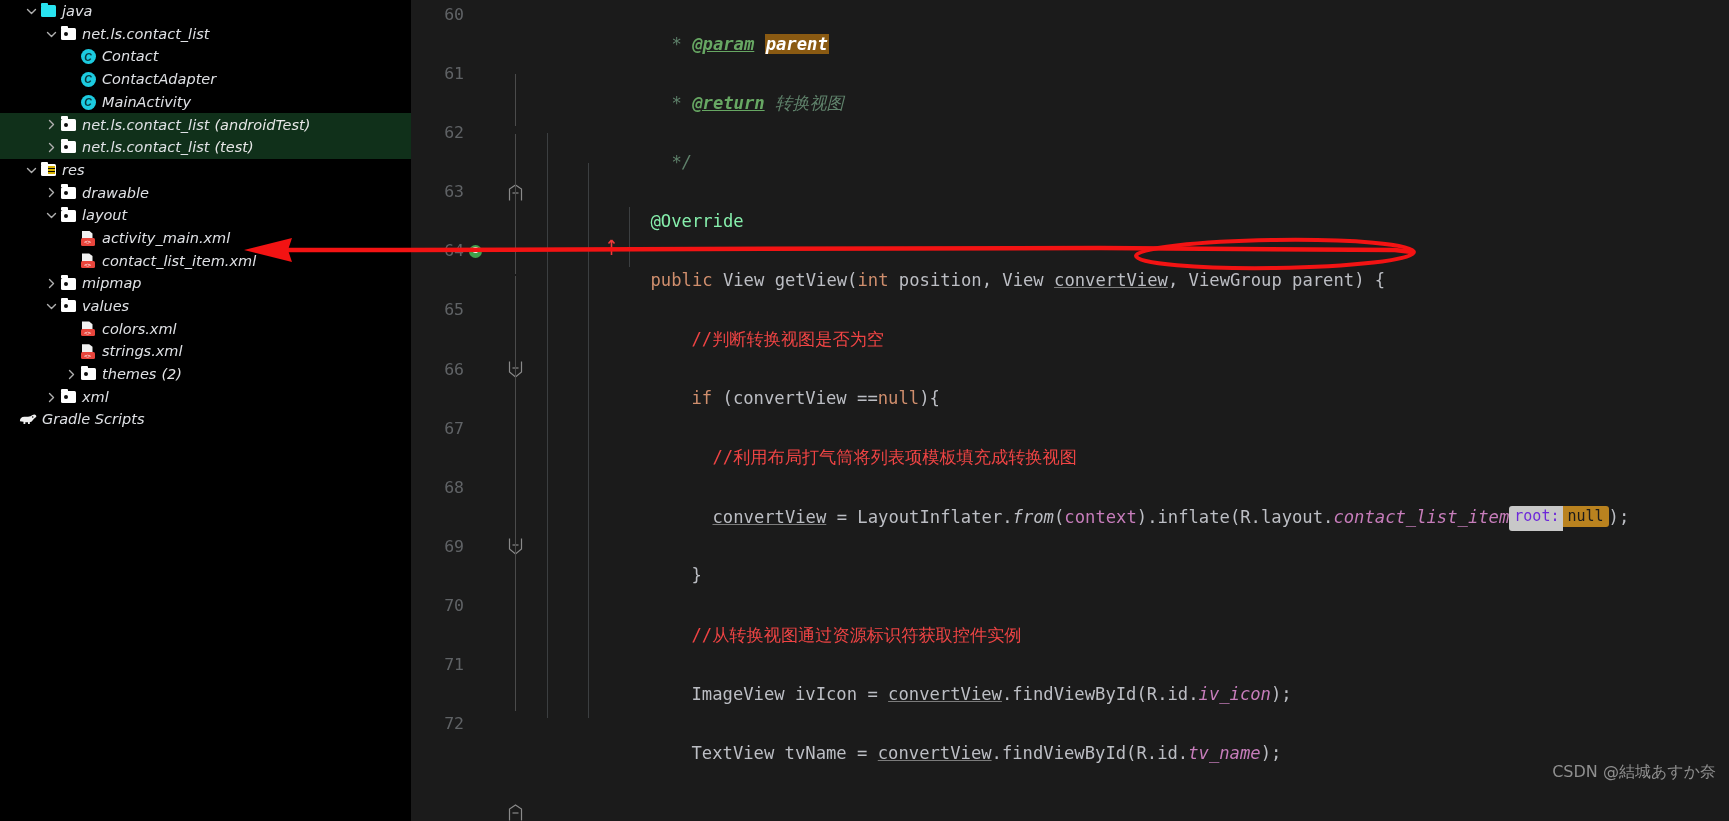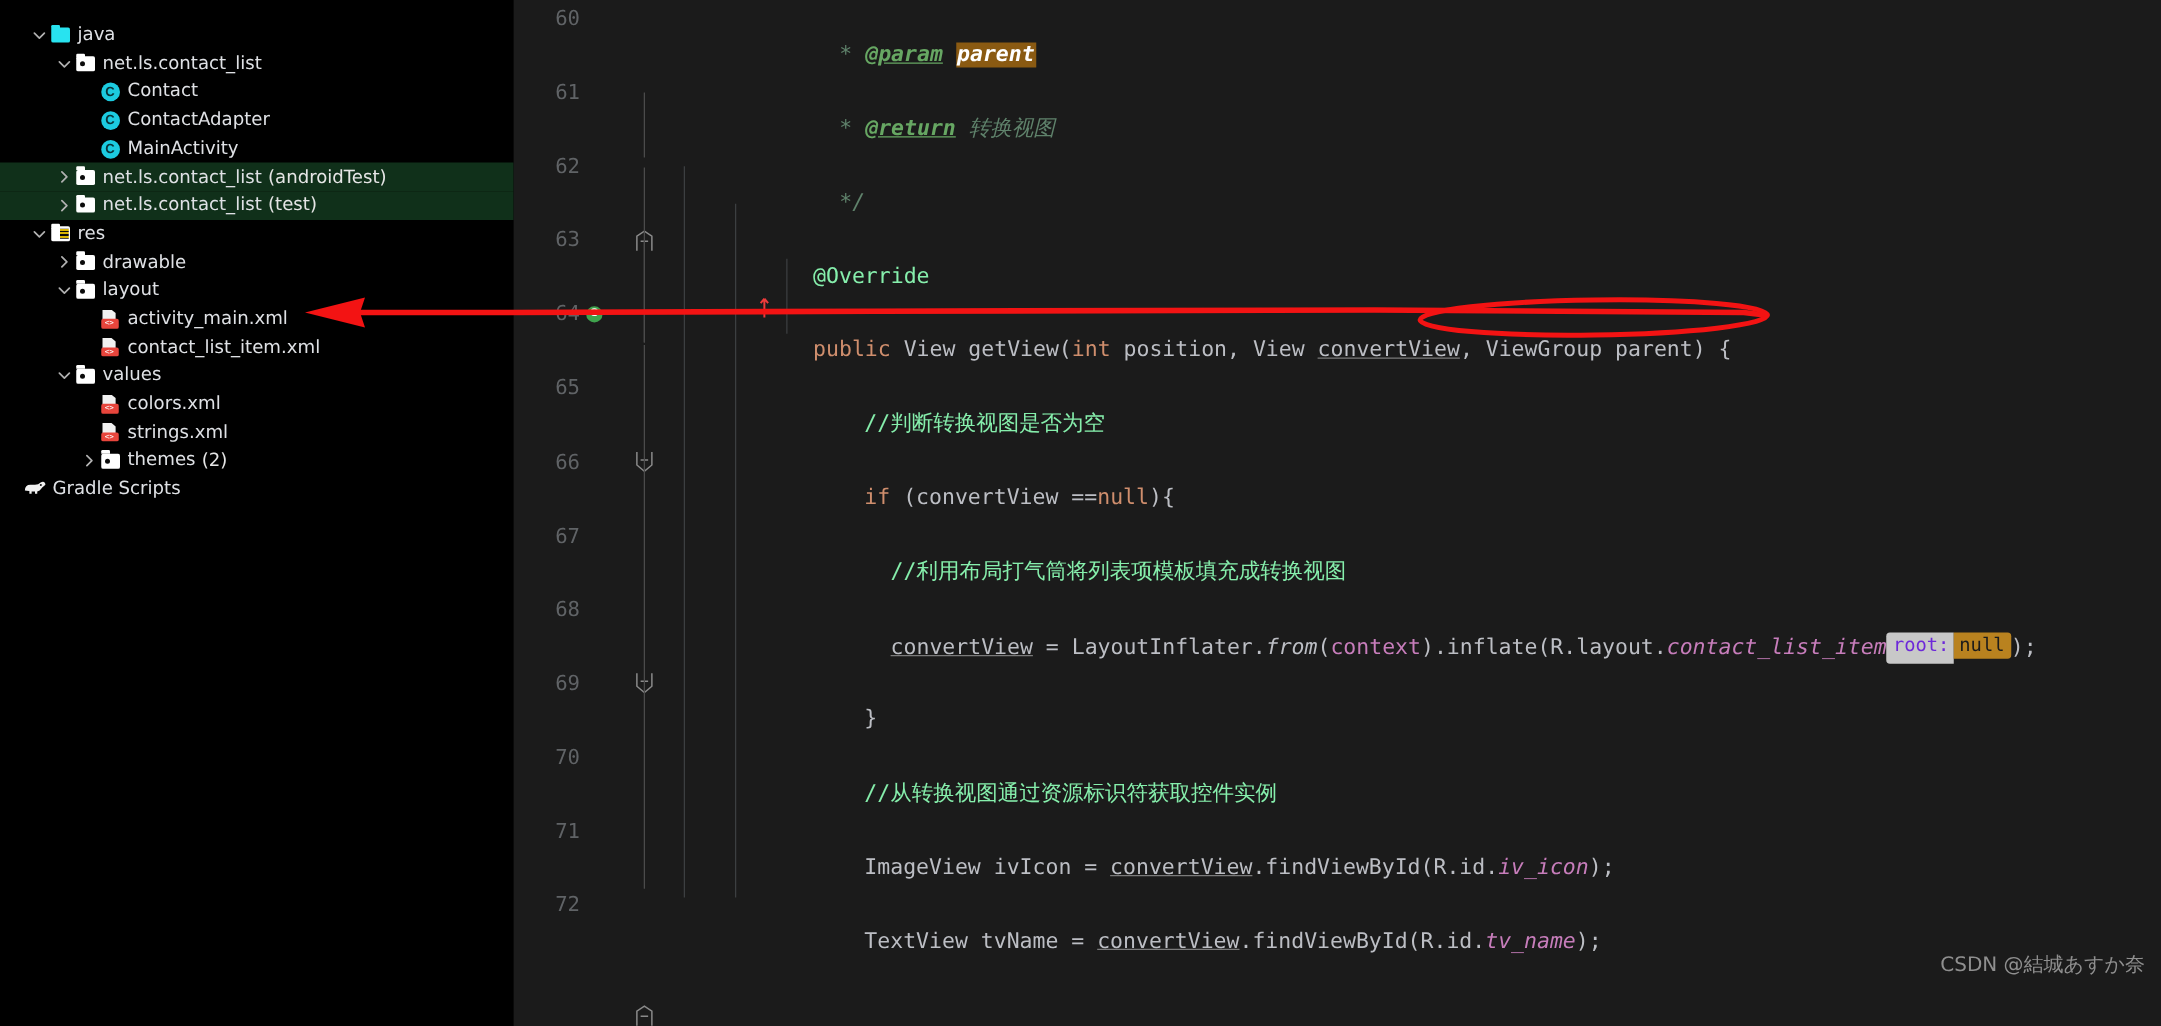--- a/index.html
+++ b/index.html
@@ -12,21 +12,21 @@
   .app { position: relative; width: 1729px; height: 821px; display: flex; background:#1b1b1b; }
 
   
   .sidebar {
     width: 411px; height: 821px;
     background: #000000;
     position: relative;
     flex: 0 0 411px;
     overflow: hidden;
   }
-  .tree { padding-top: 17px; }
+  .tree { padding-top: 0px; font-style: italic; }
   .row {
     height: 22.7px;
     display: flex;
     align-items: center;
     font-size: 14.5px;
     color: #dfe1e5;
     white-space: nowrap;
     position: relative;
     font-family: "DejaVu Sans", sans-serif;
   }
@@ -87,21 +87,21 @@
     color: #bcbec4;
   }
   .line .num {
     position:absolute; left:0; top:0; width:53px; text-align:right;
     color:#606366; font-size:16.5px;padding-left:16px;
   }
   .line .code { position:absolute; left:136px; top:0; }
 
   
   .kw      { color:#cf8e6d; }
-  .cmt-l   { color:#86efac; }
+  .cmt-l   { color:#ef4444; }
   .doc-tag { color:#67a763; text-decoration: underline; font-style: italic; font-weight: bold; }
   .doc-txt { color:#5f826b; font-style: italic; }
   .ann     { color:#86efac;text-align:right; }
   .fld     { color:#c77dbb; }
   .fld-i   { color:#c77dbb; font-style: italic; }
   .mth-i   { color:#bcbec4; font-style: italic; }
   .param   { color:#bcbec4; text-decoration: underline; text-decoration-color:#7b7b7b; }
   .plain   { color:#bcbec4; }
 
   .hl-param { background:#8a5a12; color:#ffffff; font-style:italic; font-weight:bold; padding:0 1px;}
@@ -278,20 +278,32 @@
               <span class="pg"></span>
               <span class="tag">&lt;&gt;</span>
             </span>
           </span>
           <span class="lbl">contact_list_item.xml</span>
         </div>
         <div class="row">
           <span style="width: 44px; flex: 0 0 auto;"></span>
           <span class="chev">
             <svg width="11" height="11" viewBox="0 0 11 11">
+              <path d="M3.5 1.5 L7.5 5.5 L3.5 9.5" stroke="#b0b0b0" stroke-width="1.4" fill="none" stroke-linecap="round" stroke-linejoin="round"></path>
+            </svg>
+          </span>
+          <span class="ico">
+            <span class="folder"></span>
+          </span>
+          <span class="lbl">mipmap</span>
+        </div>
+        <div class="row">
+          <span style="width: 44px; flex: 0 0 auto;"></span>
+          <span class="chev">
+            <svg width="11" height="11" viewBox="0 0 11 11">
               <path d="M1.5 3.5 L5.5 7.5 L9.5 3.5" stroke="#b0b0b0" stroke-width="1.4" fill="none" stroke-linecap="round" stroke-linejoin="round"></path>
             </svg>
           </span>
           <span class="ico">
             <span class="folder"></span>
           </span>
           <span class="lbl">values</span>
         </div>
         <div class="row">
           <span style="width: 64px; flex: 0 0 auto;"></span>
@@ -320,20 +332,32 @@
           <span class="chev">
             <svg width="11" height="11" viewBox="0 0 11 11">
               <path d="M3.5 1.5 L7.5 5.5 L3.5 9.5" stroke="#b0b0b0" stroke-width="1.4" fill="none" stroke-linecap="round" stroke-linejoin="round"></path>
             </svg>
           </span>
           <span class="ico">
             <span class="folder"></span>
           </span>
           <span class="lbl">themes</span>
           <span class="dim">(2)</span>
+        </div>
+        <div class="row">
+          <span style="width: 44px; flex: 0 0 auto;"></span>
+          <span class="chev">
+            <svg width="11" height="11" viewBox="0 0 11 11">
+              <path d="M3.5 1.5 L7.5 5.5 L3.5 9.5" stroke="#b0b0b0" stroke-width="1.4" fill="none" stroke-linecap="round" stroke-linejoin="round"></path>
+            </svg>
+          </span>
+          <span class="ico">
+            <span class="folder"></span>
+          </span>
+          <span class="lbl">xml</span>
         </div>
         <div class="row">
           <span style="width: 4px; flex: 0 0 auto;"></span>
           <span class="chev"></span>
           <span class="ico">
             <span>
               <svg class="gradle-ico" viewBox="0 0 20 15">
                 <path d="M1 9 q0-5 5-5 h4 q3 0 5-2 q2.5-1.5 4 0.5 q1 1.5-1 2.5 q-1.5 0.8-2.5 2.5 q-1 2-3.5 2.5 v2 h-2 v-2 h-3 v2 h-2 v-2.5 q-3-0.5-4-0.5z" fill="#f0f0f0"></path>
                 <circle cx="15.2" cy="4.2" r="0.9" fill="#111"></circle>
               </svg>

